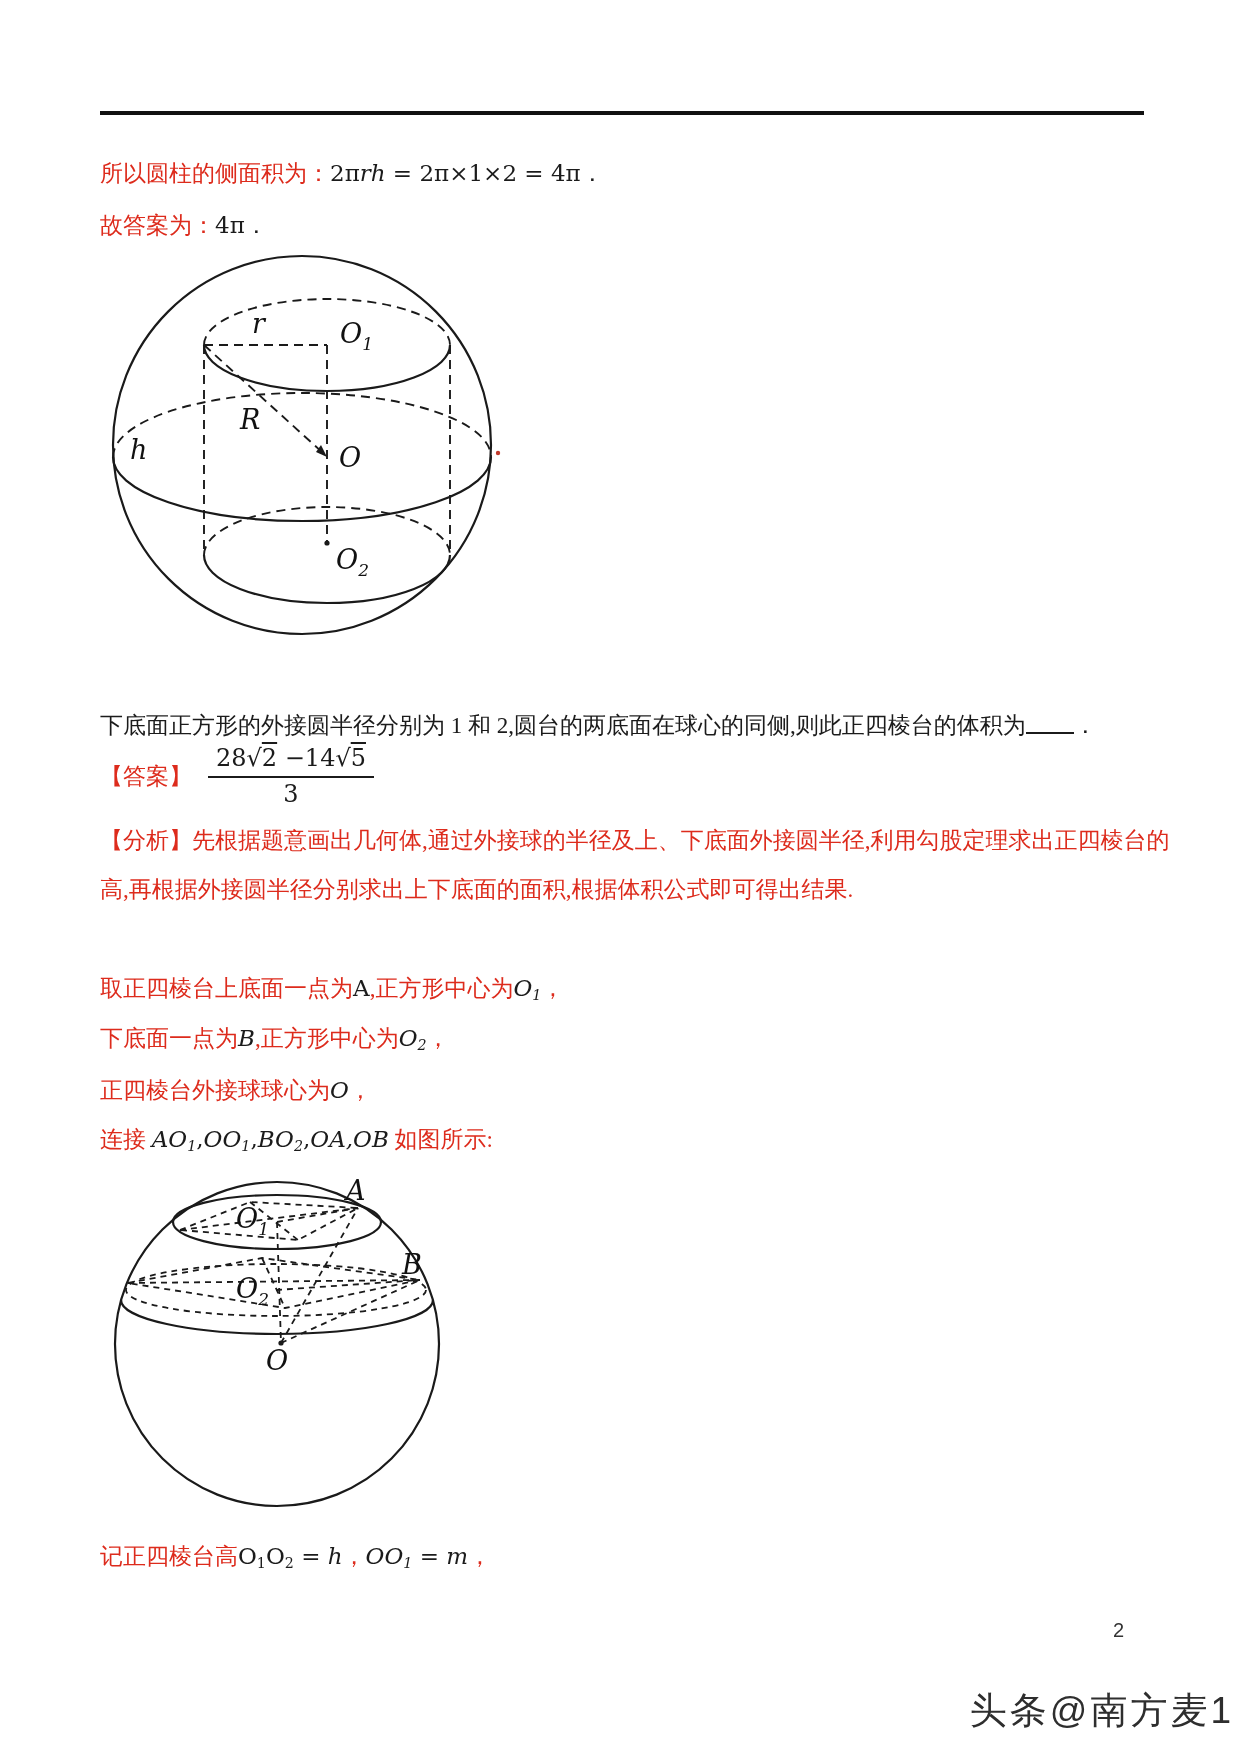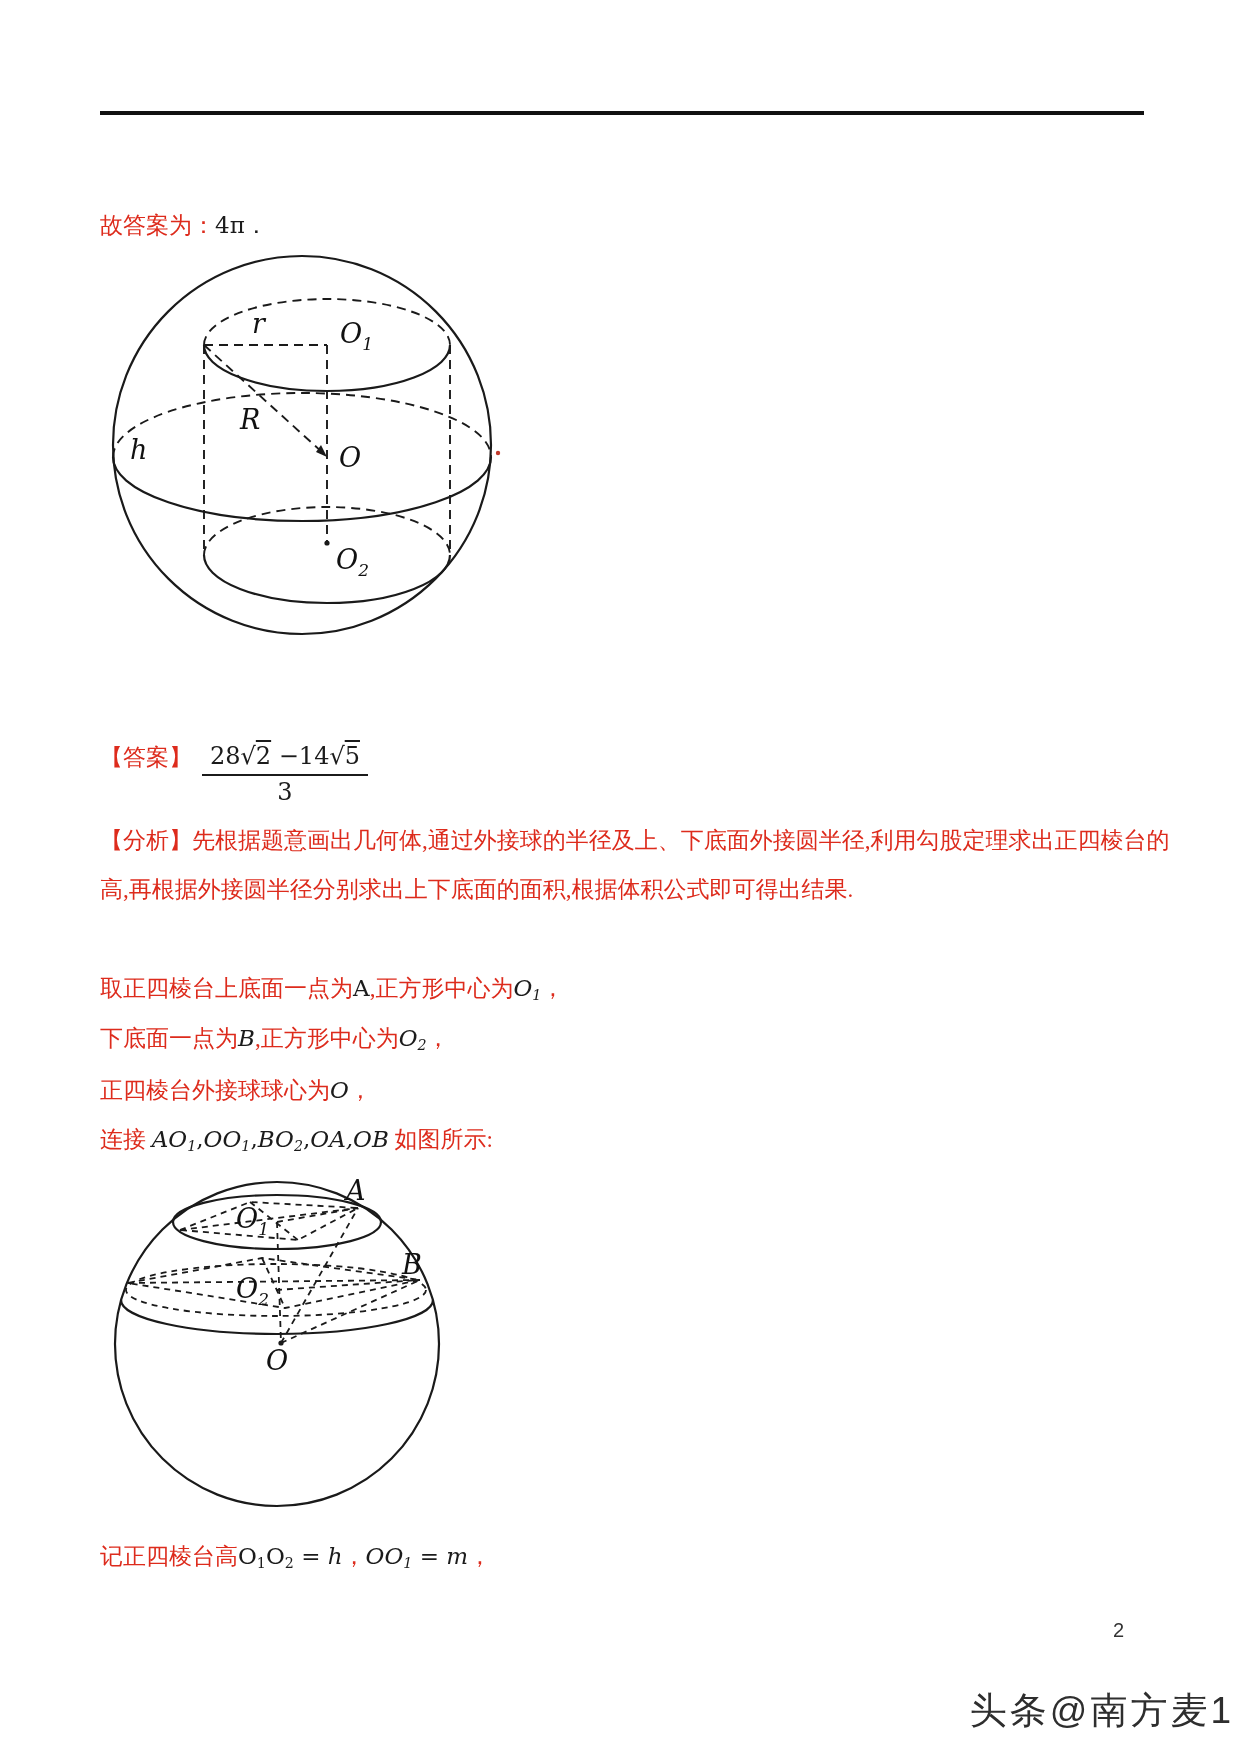--- a/index.html
+++ b/index.html
@@ -8,21 +8,21 @@
   .rule{position:absolute;left:100px;top:111px;width:1044px;height:4px;background:#111;}
   .line{position:absolute;left:100px;height:30px;line-height:30px;font-size:23px;white-space:nowrap;}
   .seg{display:inline;}
   .seg.r{color:#dd2b1c;}
   .seg.b{color:#1b1b1b;}
   .seg.m{font-family:"DejaVu Serif",serif;color:#1b1b1b;}
   .seg.mi{font-family:"DejaVu Serif",serif;font-style:italic;color:#1b1b1b;}
   .seg.sub{font-size:0.62em;vertical-align:-0.28em;}
   .seg.rdc{text-decoration:overline;}
   .seg.blank{display:inline-block;width:48px;border-bottom:2px solid #1b1b1b;transform:translateY(1px);}
-  .ansrow{position:absolute;left:100px;top:742px;height:68px;display:flex;gap:10px;}
+  .ansrow{position:absolute;left:100px;top:742px;height:68px;display:flex;align-items:center;gap:16px;}
   .anslabel{font-size:23px;color:#dd2b1c;white-space:nowrap;}
   .frac{display:inline-block;text-align:center;font-family:"DejaVu Serif",serif;font-size:24px;}
   .frac .num{display:block;border-bottom:2px solid #1b1b1b;padding:0 8px 4px 8px;white-space:nowrap;}
   .frac .den{display:block;padding-top:2px;}
   svg{position:absolute;}
   .s{fill:none;stroke:#1a1a1a;stroke-width:2.2;}
   .d{fill:none;stroke:#1a1a1a;stroke-width:1.9;stroke-dasharray:9 6;}
   .d2{fill:none;stroke:#1a1a1a;stroke-width:1.8;stroke-dasharray:6 5;}
   .lbl{font-family:"DejaVu Serif",serif;font-style:italic;font-size:27px;fill:#111;}
   .lblsub{font-size:17px;}
@@ -31,20 +31,21 @@
   .watermark{position:absolute;right:6px;top:1686px;font-family:"Liberation Sans",sans-serif;
              font-size:37px;font-weight:400;color:#2e2e2e;letter-spacing:3px;white-space:nowrap;}
 </style>
 </head>
 <body>
 
 <div class="page">
 
   <div class="rule"></div>
 
+  <div class="line" style="top:158px"><span class="seg r">所以圆柱的侧面积为：</span><span class="seg m">2π</span><span class="seg mi">rh</span><span class="seg m"> = 2π×1×2 = 4π</span><span class="seg m">．</span></div>
   <div class="line" style="top:210px"><span class="seg r">故答案为：</span><span class="seg m">4π．</span></div>
 
   <svg style="left:90px;top:245px" width="420" height="400" viewBox="0 0 420 400">
     <circle class="s" cx="212" cy="200" r="189"></circle>
     <path class="s" d="M 23 212 A 189 64 0 0 0 401 212"></path>
     <path class="d" d="M 23 212 A 189 64 0 0 1 401 212"></path>
     <path class="s" d="M 114 100 A 123 46 0 0 0 360 100"></path>
     <path class="d" d="M 114 100 A 123 46 0 0 1 360 100"></path>
     <path class="s" d="M 114 310 A 123 48 0 0 0 360 310"></path>
     <path class="d" d="M 114 310 A 123 48 0 0 1 360 310"></path>
@@ -57,20 +58,21 @@
     <circle cx="237" cy="298" r="2.6" fill="#1a1a1a"></circle>
     <circle cx="408" cy="208" r="2.2" fill="#c0392b"></circle>
     <text class="lbl" x="162" y="88">r</text>
     <text class="lbl" x="250" y="98"><tspan>O</tspan><tspan class="lblsub" dy="7">1</tspan></text>
     <text class="lbl" x="150" y="184">R</text>
     <text class="lbl" x="40" y="214">h</text>
     <text class="lbl" x="249" y="222">O</text>
     <text class="lbl" x="246" y="324"><tspan>O</tspan><tspan class="lblsub" dy="7">2</tspan></text>
   </svg>
 
+  <div class="line" style="top:711px"><span class="seg b">下底面正方形的外接圆半径分别为 1 和 2,圆台的两底面在球心的同侧,则此正四棱台的体积为</span><span class="seg b blank"></span><span class="seg b">．</span></div>
 
   <div class="ansrow">
     <span class="anslabel">【答案】</span>
     <span class="frac">
       <span class="num"><span class="seg m">28</span><span class="seg m">√</span><span class="seg m rdc">2</span><span class="seg m"> −14</span><span class="seg m">√</span><span class="seg m rdc">5</span></span>
       <span class="den">3</span>
     </span>
   </div>
 
   <div class="line" style="top:875px"><span class="seg r">高,再根据外接圆半径分别求出上下底面的面积,根据体积公式即可得出结果.</span></div>

